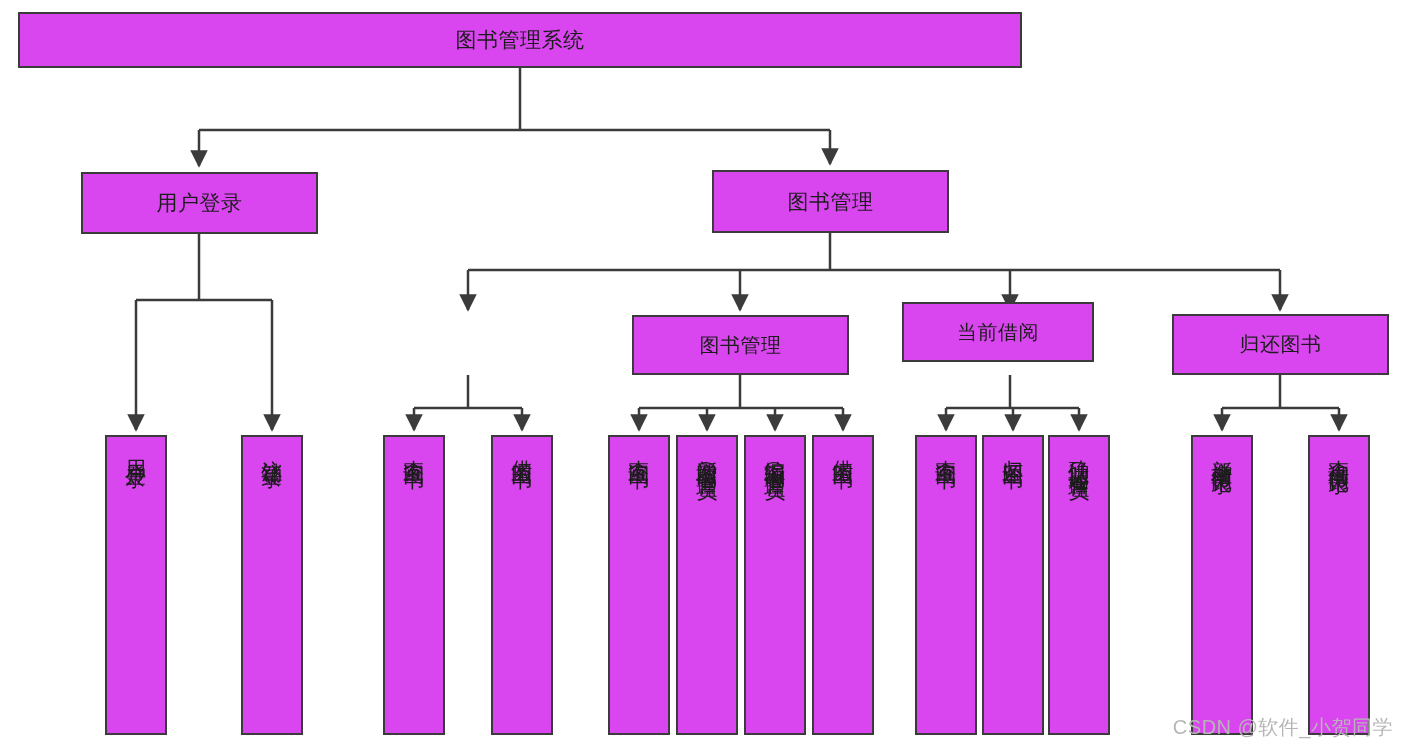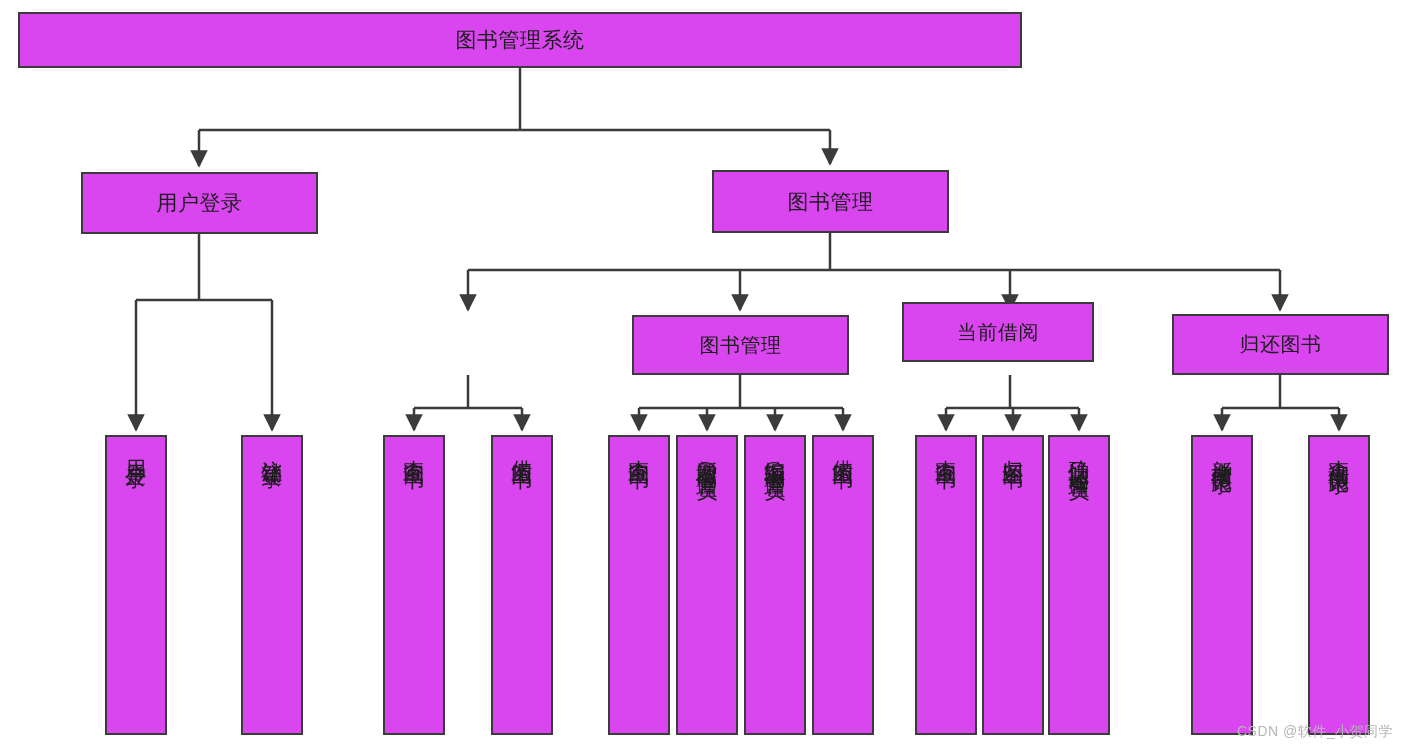--- a/index.html
+++ b/index.html
@@ -55,21 +55,21 @@
     text-orientation: upright;
     font-size: 21px;
     line-height: 1.12;
     letter-spacing: 3px;
     white-space: nowrap;
   }
   #watermark {
     position: absolute;
     right: 12px;
     bottom: 6px;
-    font-size: 14px;
+    font-size: 20px;
     color: #b6b6b6;
     letter-spacing: 0.5px;
     white-space: nowrap;
     z-index: 5;
   }
 </style>
 </head>
 <body>
 
 <div id="canvas">

